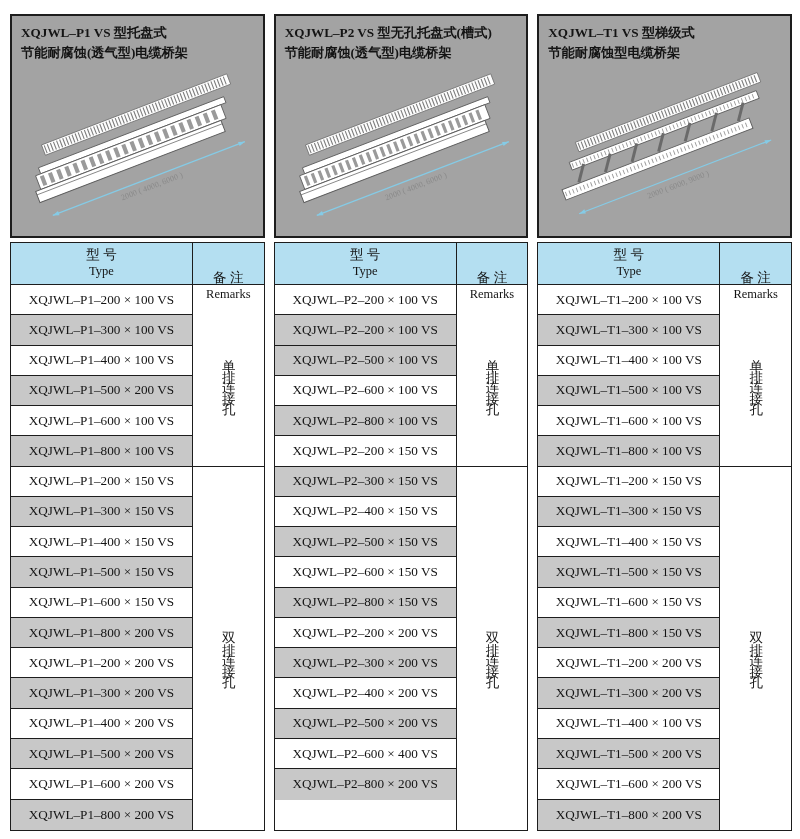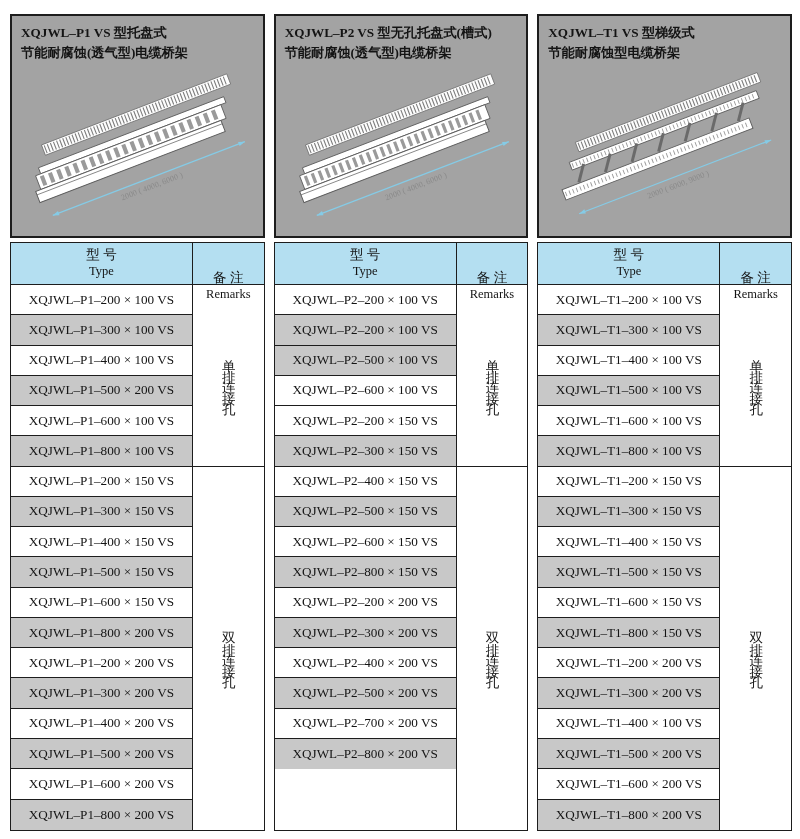--- a/index.html
+++ b/index.html
@@ -144,31 +144,32 @@
           <div>备 注</div>
           <div class="en">Remarks</div>
         </div>
       </div>
       <div class="tbody">
         <div class="colm">
           <div class="row a">XQJWL–P2–200 × 100 VS</div>
           <div class="row b">XQJWL–P2–200 × 100 VS</div>
           <div class="row b">XQJWL–P2–500 × 100 VS</div>
           <div class="row a">XQJWL–P2–600 × 100 VS</div>
+          <div class="row b">XQJWL–P2–800 × 100 VS</div>
           <div class="row a">XQJWL–P2–200 × 150 VS</div>
           <div class="row b">XQJWL–P2–300 × 150 VS</div>
           <div class="row a">XQJWL–P2–400 × 150 VS</div>
           <div class="row b">XQJWL–P2–500 × 150 VS</div>
           <div class="row a">XQJWL–P2–600 × 150 VS</div>
           <div class="row b">XQJWL–P2–800 × 150 VS</div>
           <div class="row a">XQJWL–P2–200 × 200 VS</div>
           <div class="row b">XQJWL–P2–300 × 200 VS</div>
           <div class="row a">XQJWL–P2–400 × 200 VS</div>
           <div class="row b">XQJWL–P2–500 × 200 VS</div>
-          <div class="row a">XQJWL–P2–700 × 200 VS</div>
+          <div class="row a">XQJWL–P2–600 × 400 VS</div>
           <div class="row b">XQJWL–P2–800 × 200 VS</div>
         </div>
         <div class="colr">
           <div class="rbox h6">
               <span class="vtext">单排连接孔</span>
             </div>
           <div class="rbox h12">
               <span class="vtext">双排连接孔</span>
             </div>
         </div>

